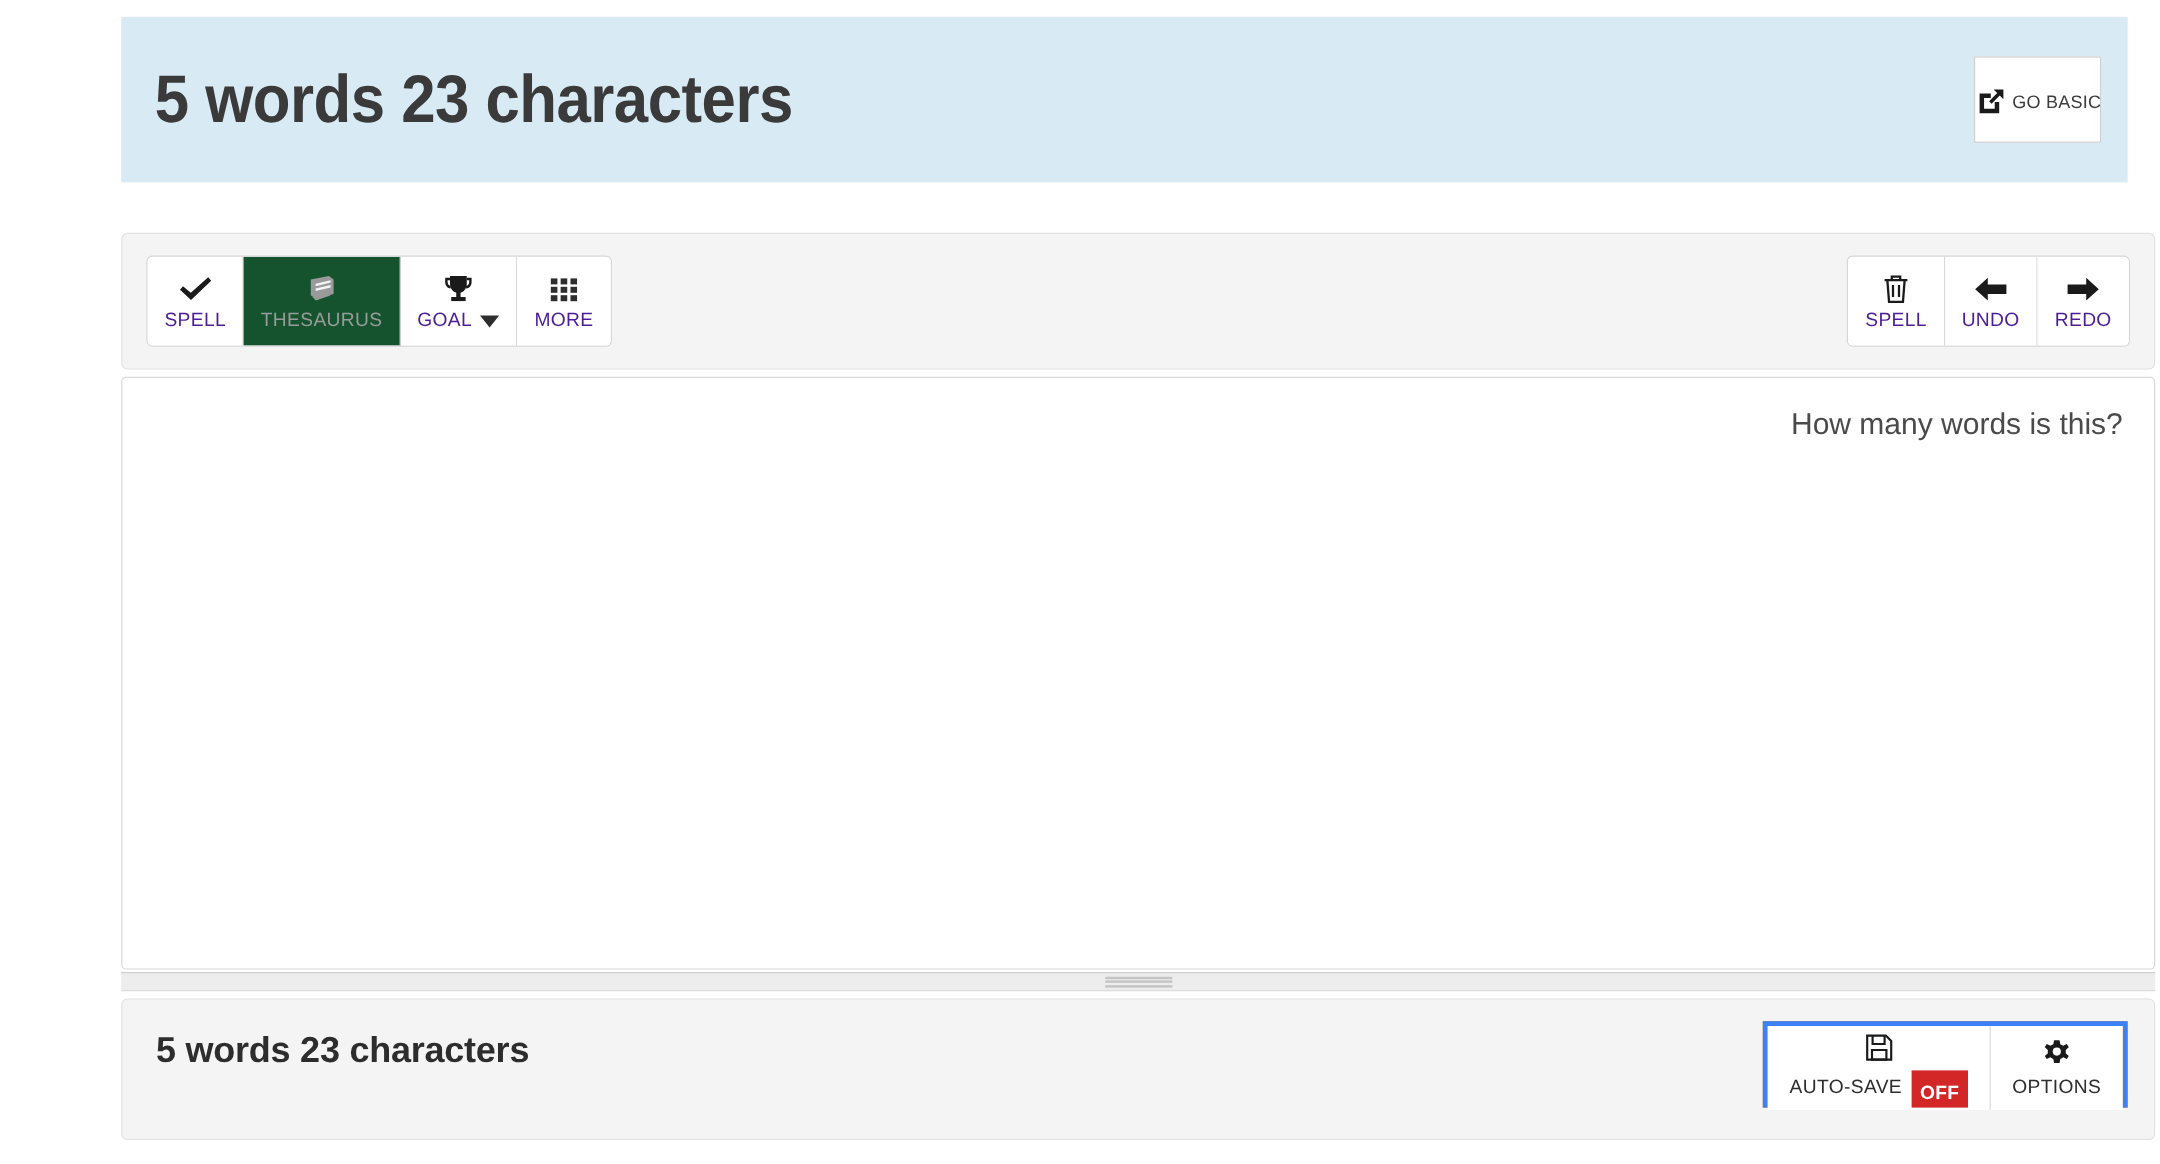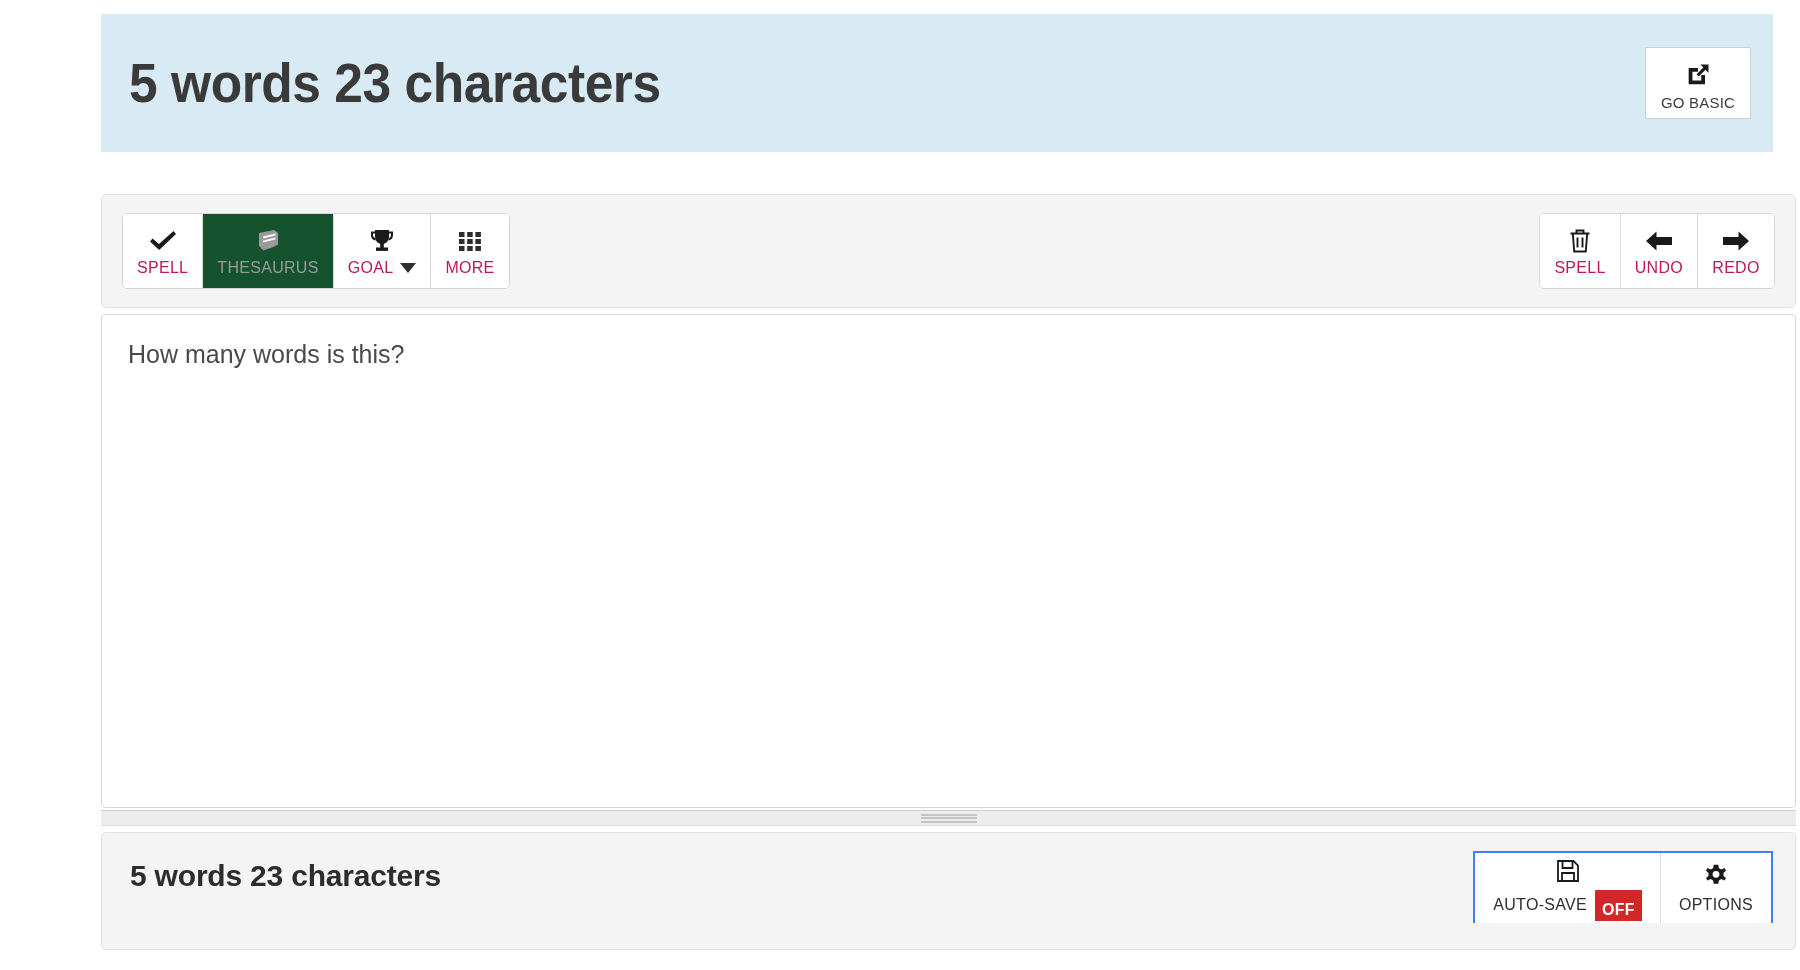--- a/index.html
+++ b/index.html
@@ -45,21 +45,21 @@
     transform-origin: left center;
     white-space: nowrap;
   }
 
   .go-basic-btn {
     width: 106px;
     height: 72px;
     background: #ffffff;
     border: 1px solid #cfcfcf;
     display: flex;
-    flex-direction: column;
+    flex-direction: row;
     align-items: center;
     justify-content: center;
     gap: 4px;
     cursor: pointer;
     padding-top: 4px;
   }
   .go-basic-btn .lbl {
     font-size: 15px;
     color: #3c3c3c;
     letter-spacing: 0.2px;
@@ -102,21 +102,21 @@
     align-items: center;
     justify-content: center;
     gap: 3px;
     padding: 0 14px;
     cursor: pointer;
     font-family: "Liberation Sans", sans-serif;
   }
   .tb-btn:last-child { border-right: none; }
   .tb-btn .lbl {
     font-size: 16px;
-    color: #be185d;
+    color: #4c1d95;
     letter-spacing: 0.3px;
     white-space: nowrap;
     display: flex;
     align-items: center;
     gap: 7px;
   }
   .tb-btn.disabled { background: #14532d; cursor: default; }
   .tb-btn.disabled .lbl { color: #9a9a9a; }
 
   .ic { display: flex; align-items: center; justify-content: center; height: 30px; }
@@ -141,20 +141,21 @@
     border: 1px solid #d8d8d8;
     border-radius: 4px;
     padding: 22px 26px;
     font-size: 25px;
     color: #4a4a4a;
     line-height: 1.4;
     overflow: hidden;
     outline: none;
     resize: none;
     font-family: "Liberation Sans", sans-serif;
+    text-align: right;
   }
 
   
   .grip-bar {
     position: absolute;
     left: 65px;
     top: 810px;
     width: 1695px;
     height: 16px;
     background: #ededed;
@@ -194,21 +195,21 @@
     font-weight: bold;
     color: #2d2d2d;
     letter-spacing: -0.2px;
     white-space: nowrap;
     line-height: 1.1;
   }
 
   .status-group {
     display: flex;
     background: #f97316;
-    border: 2px solid #3b82f6;
+    border: 4px solid #3b82f6;
     height: 72px;
     margin-top: -8px;
   }
   .st-btn {
     height: 70px;
     background: #ffffff;
     border: none;
     border-right: 1px solid #d9d9d9;
     display: flex;
     flex-direction: column;

